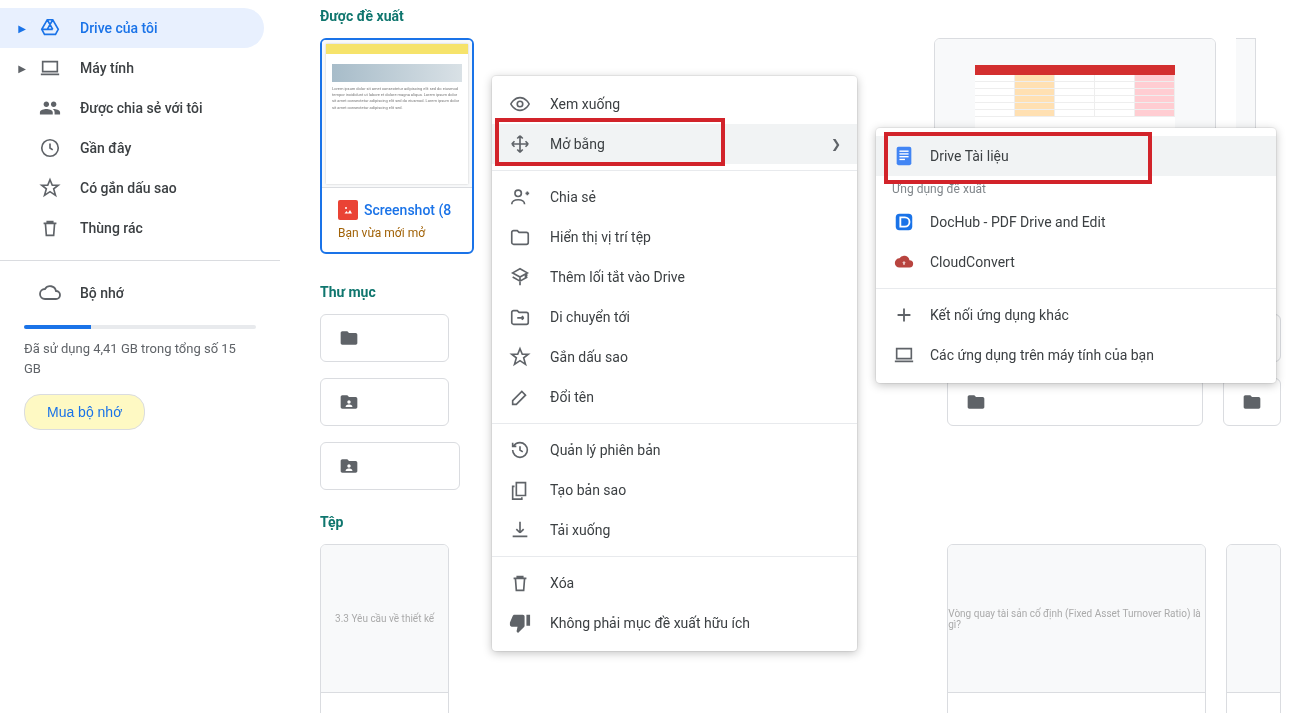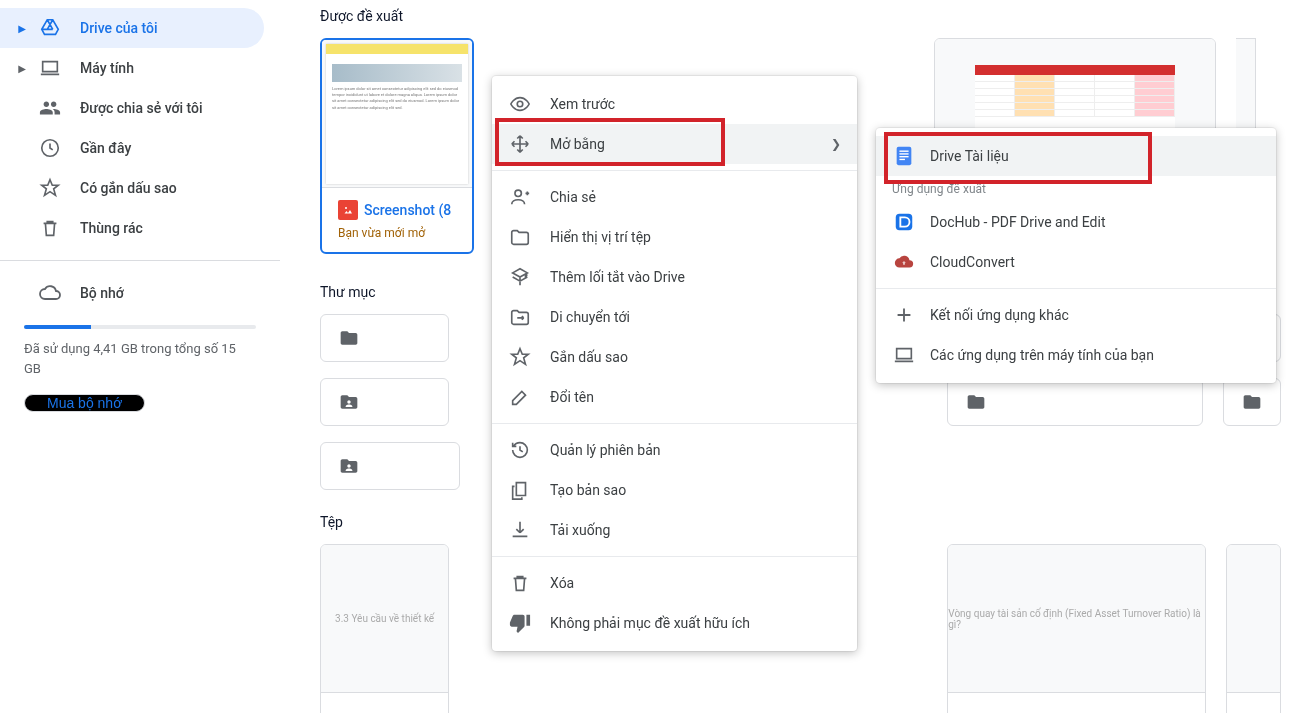--- a/index.html
+++ b/index.html
@@ -14,25 +14,25 @@
 .nav-item .nav-icon { width: 24px; height: 24px; margin: 0 18px 0 6px; display: flex; align-items: center; justify-content: center; color: #5f6368; }
 .nav-item.active .nav-icon { color: #1a73e8; }
 .nav-item .nav-label { font-size: 14px; font-weight: 500; }
 .nav-item.indented { padding-left: 32px; }
 .nav-item.indented .nav-icon { margin-left: 6px; }
 .sidebar hr { border: none; border-top: 1px solid #dadce0; margin: 12px 0; }
 .storage-section { padding: 0 24px 0 24px; }
 .storage-bar { width: 100%; height: 4px; background: #e8eaed; border-radius: 2px; margin: 12px 0 10px 0; overflow: hidden; }
 .storage-fill { height: 100%; width: 29%; background: #1a73e8; }
 .storage-text { font-size: 13px; color: #5f6368; line-height: 1.5; }
-.buy-btn { margin-top: 16px; border: 1px solid #dadce0; background: #000000; color: #1a73e8; font-weight: 500; font-size: 14px; padding: 0 22px; border-radius: 16px; cursor: pointer; }
+.buy-btn { margin-top: 16px; border: 1px solid #dadce0; background: #fef9c3; color: #1a73e8; font-weight: 500; font-size: 14px; padding: 9px 22px; border-radius: 16px; cursor: pointer; }
 
 
 .main { position: absolute; left: 300px; top: 0; right: 0; height: 100%; padding: 8px 20px; }
-.section-title { font-size: 14px; color: #0f172a; font-weight: 400; margin-bottom: 14px; }
+.section-title { font-size: 14px; color: #0f766e; font-weight: 700; margin-bottom: 14px; }
 .suggested-row { display: flex; gap: 20px; margin-bottom: 30px; }
 .sugg-card { width: 280px; border: 1px solid #dadce0; border-radius: 6px; overflow: hidden; background: #fff; }
 .sugg-card.selected { border: 2px solid #1a73e8; }
 .sugg-thumb { height: 148px; background: #f8f9fa; border-bottom: 1px solid #dadce0; display:flex; align-items:center; justify-content:center; font-size:10px; color:#bbb; overflow:hidden; position:relative; }
 .sugg-info { padding: 12px 16px; }
 .sugg-name { display: flex; align-items: center; gap: 6px; color: #1a73e8; font-weight: 500; font-size: 14px; margin-bottom: 6px; }
 .sugg-name .file-icon { width: 20px; height: 20px; background: #ea4335; border-radius: 2px; display:flex; align-items:center; justify-content:center; }
 .sugg-sub { font-size: 12px; color: #a16207; }
 
 .folder-row { display: flex; gap: 20px; margin-bottom: 16px; }
@@ -294,21 +294,21 @@
 </div>
 
 <div class="context-menu">
   <div class="menu-item">
     <span class="menu-icon">
         <svg width="22" height="22" viewBox="0 0 24 24">
           <path fill="none" stroke="currentColor" stroke-width="1.8" d="M2 12s3.5-7 10-7 10 7 10 7-3.5 7-10 7S2 12 2 12z"></path>
           <circle cx="12" cy="12" r="3" fill="none" stroke="currentColor" stroke-width="1.8"></circle>
         </svg>
       </span>
-    <span>Xem trước</span>
+    <span>Xem xuống</span>
   </div>
   <div class="menu-item hover">
     <span class="menu-icon">
         <svg width="22" height="22" viewBox="0 0 24 24">
           <path fill="none" stroke="currentColor" stroke-width="1.8" d="M12 3v18M3 12h18M12 3l-3 3M12 3l3 3M12 21l-3-3M12 21l3-3M3 12l3-3M3 12l3 3M21 12l-3-3M21 12l-3 3"></path>
         </svg>
       </span>
     <span>Mở bằng</span>
     <span class="chev-right">❯</span>
   </div>

